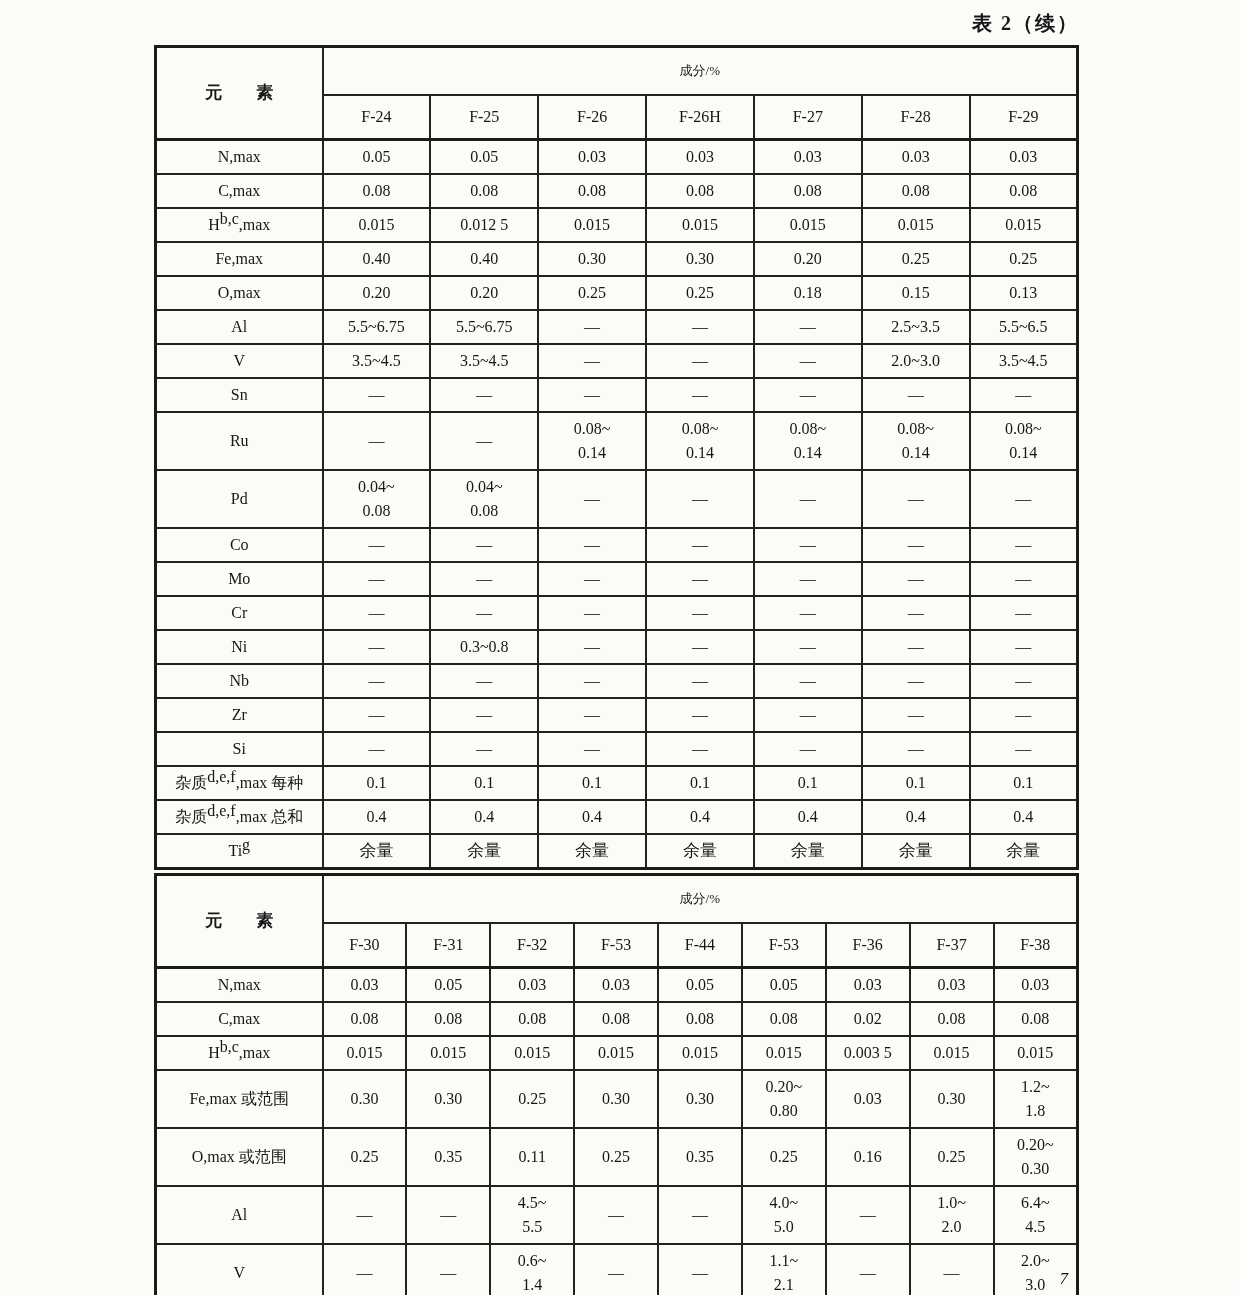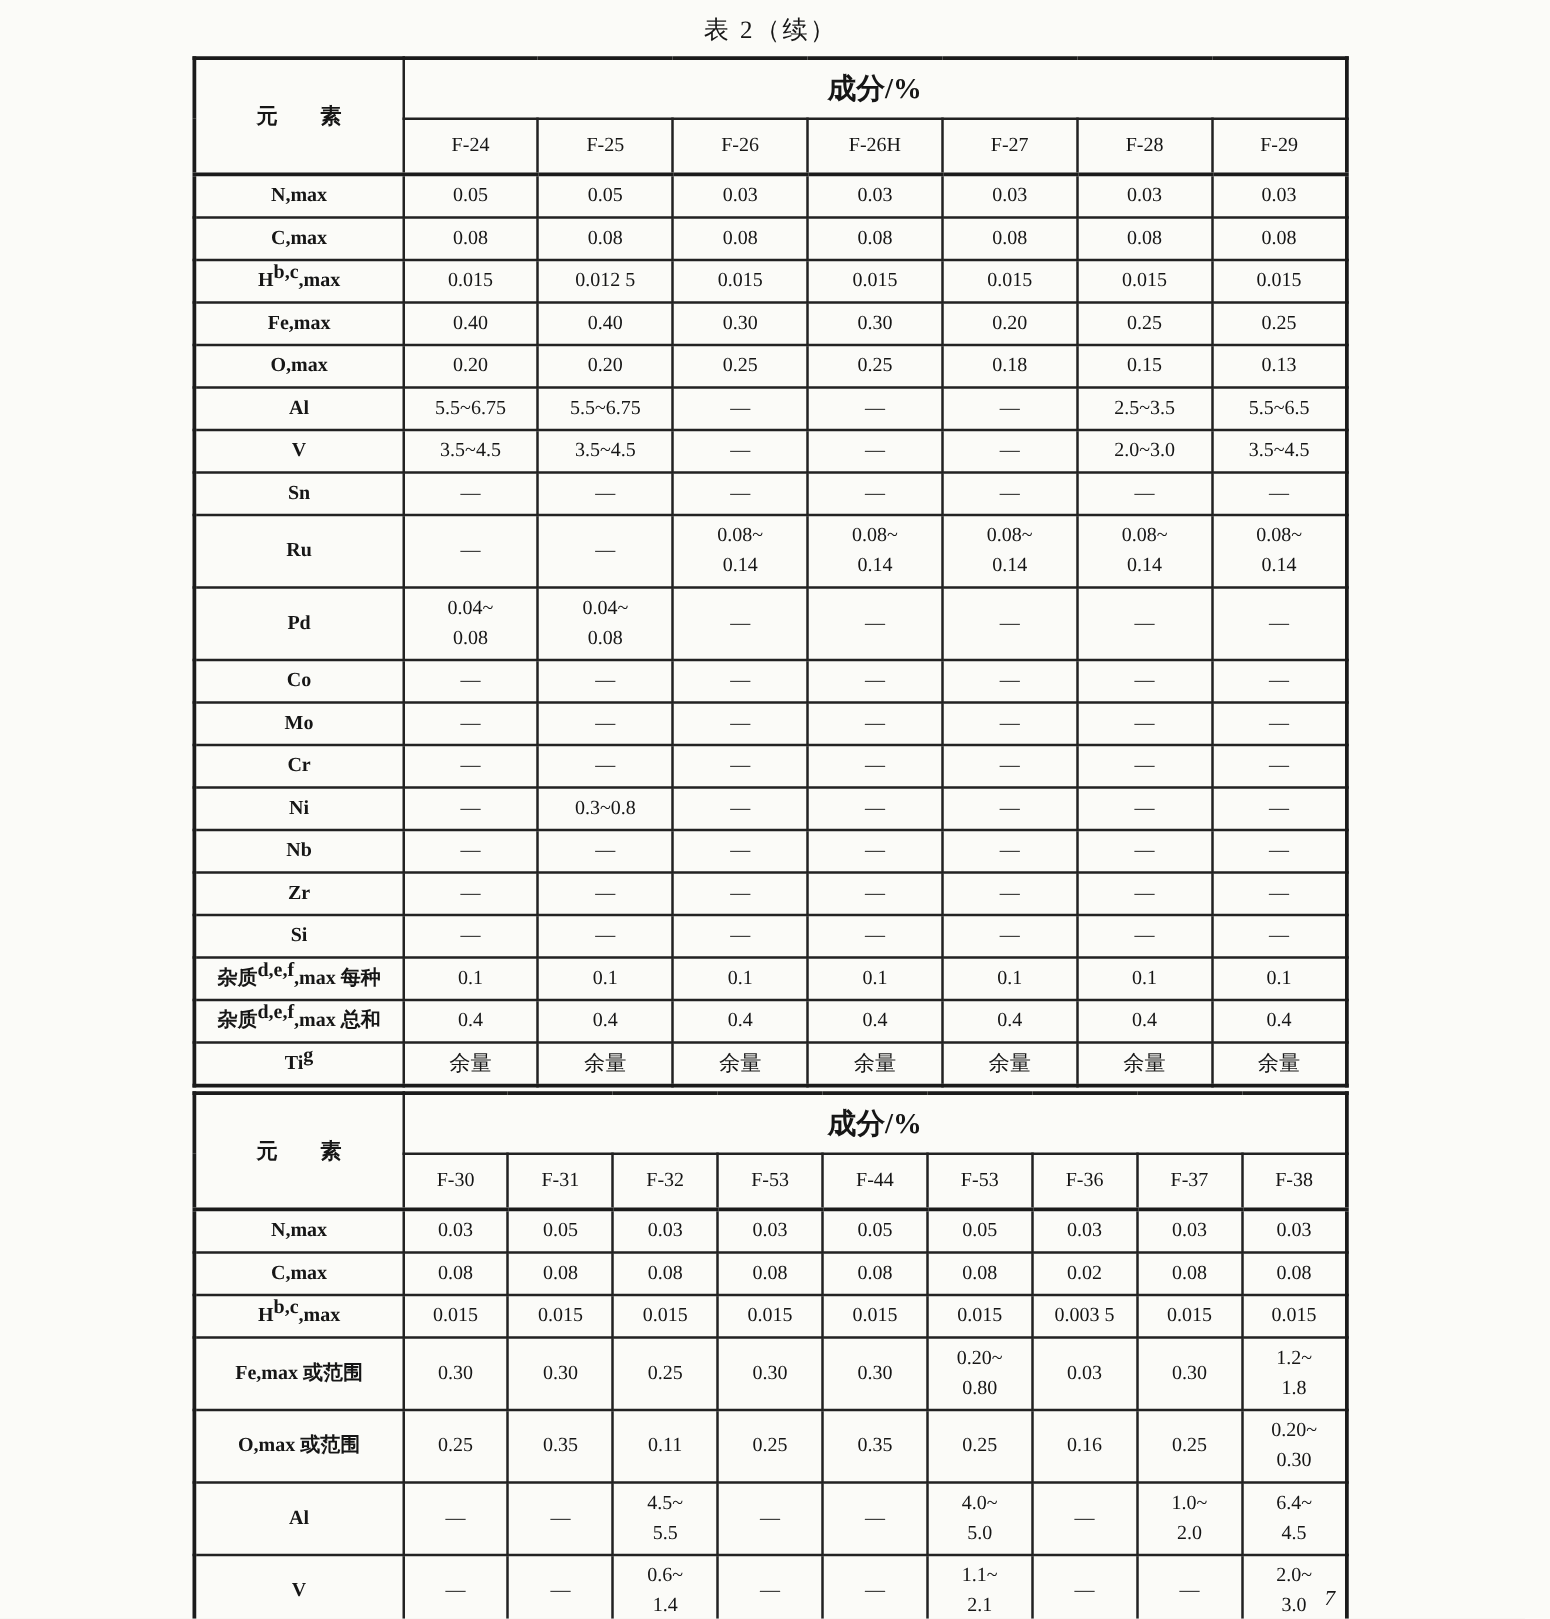--- a/index.html
+++ b/index.html
@@ -11,22 +11,22 @@
   .page{
     position:relative;
     width:1240px;height:1295px;
     background:#fbfbf8;
     margin:0 auto;
     overflow:hidden;
   }
   .title{
     width:925px;
     margin:10px 0 8px 154px;
-    text-align:center;
-    font-weight:normal;
+    text-align:right;
+    font-weight:bold;
     font-size:20px;
     letter-spacing:2px;
   }
   .tables{width:925px;margin-left:154px;}
   table.ctable{
     border-collapse:collapse;
     table-layout:fixed;
     width:925px;
     border:3px solid #1b1b1b;
   }
@@ -39,28 +39,28 @@
     line-height:24px;
     padding:4px 3px;
     white-space:pre-line;
   }
   .ctable col.c-elem{width:167px;}
   .ctable th.elem{
     font-weight:bold;
     font-size:17px;
   }
   .ctable th.comp{
-    font-weight:bold;
-    font-size:23px;
+    font-weight:normal;
+    font-size:13px;
     height:38px;
   }
   .ctable thead tr.hrow2 th{height:34px;font-weight:normal;font-size:16px;}
   .ctable thead tr.hrow2 th,
   .ctable thead th.elem{border-bottom:3px solid #1b1b1b;}
-  .ctable tbody th.rowlab{font-weight:bold;font-size:16px;}
+  .ctable tbody th.rowlab{font-weight:normal;font-size:16px;}
   .ctable tbody tr.emph td{font-weight:normal;font-size:17px;}
   .ctable sup{font-size:16px;line-height:0;}
   .pagenum{
     position:absolute;
     right:172px;bottom:6px;
     font-size:17px;
     font-style:italic;
   }
 </style>
 </head>

